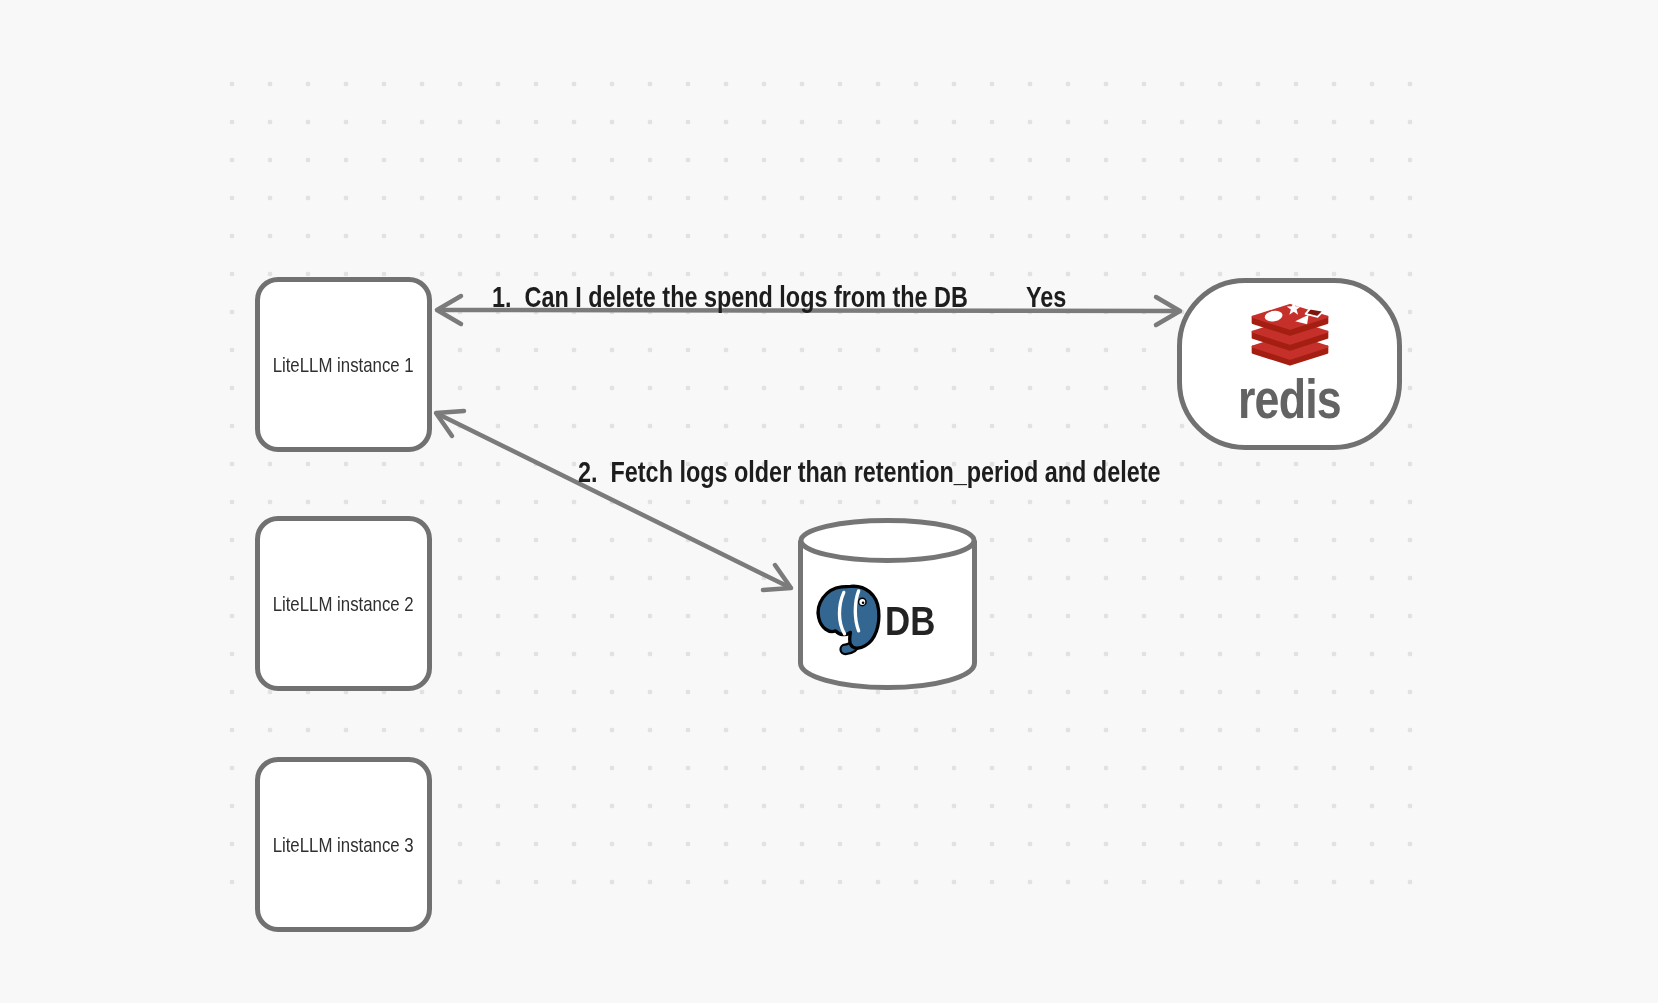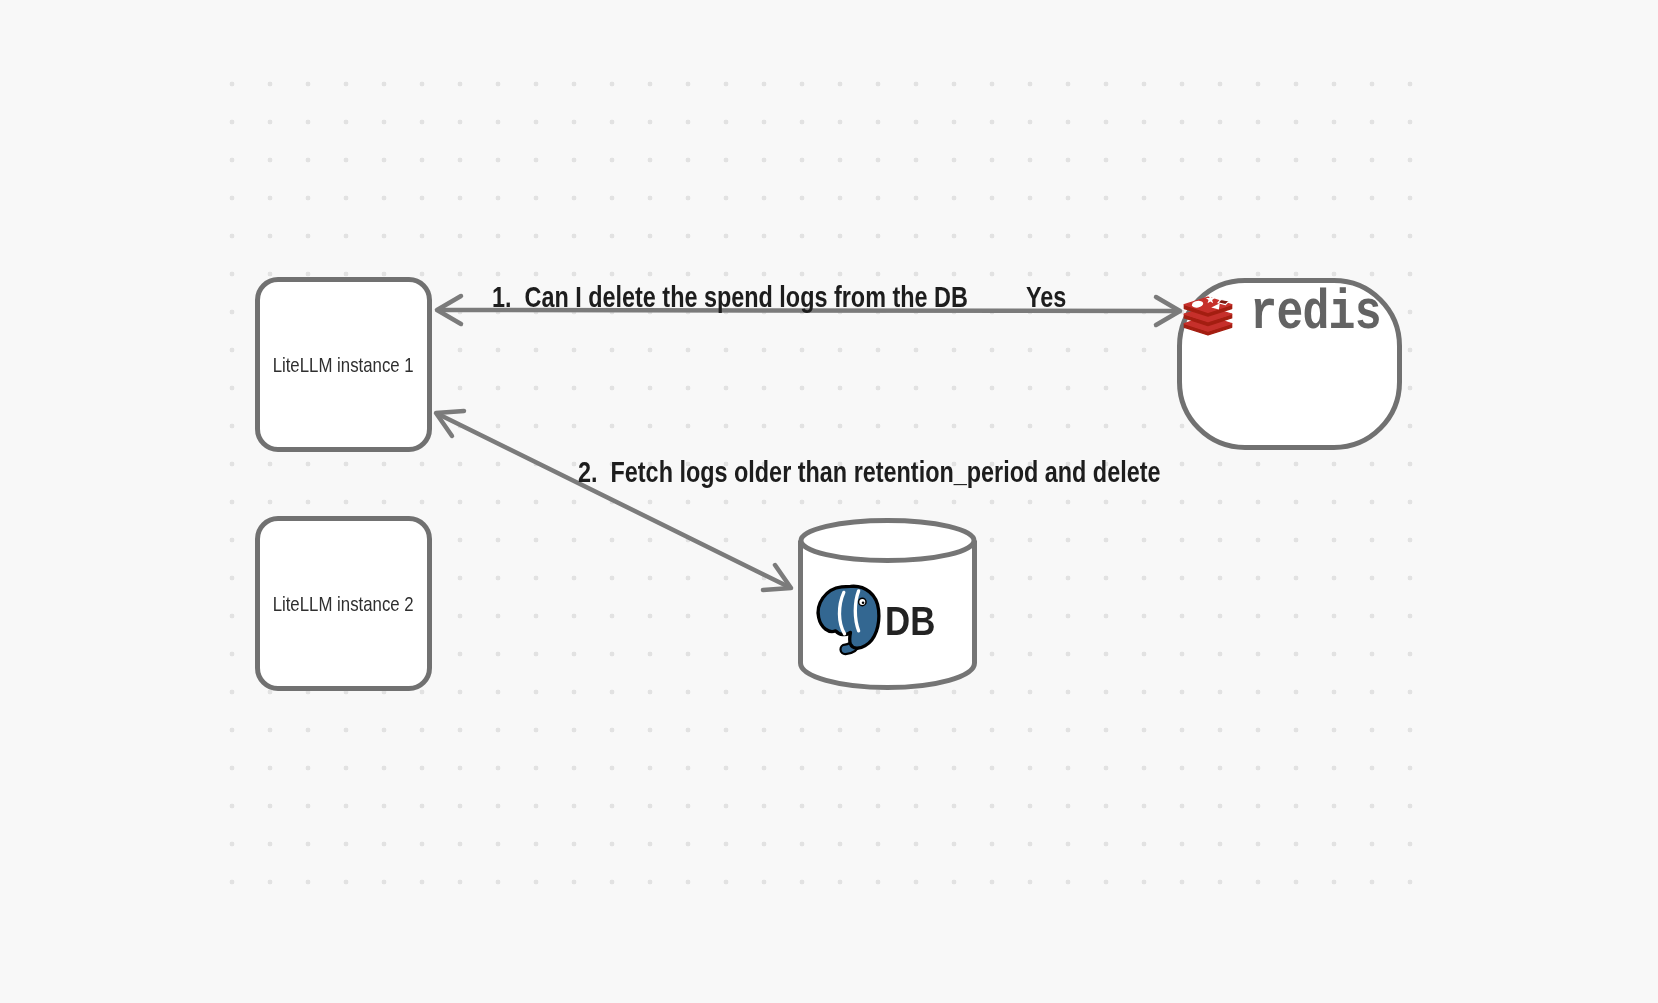--- a/index.html
+++ b/index.html
@@ -23,21 +23,21 @@
   }
   .arrows { position:absolute; left:0; top:0; pointer-events:none; }
   .flow-label {
     position:absolute; font-size:30px; font-weight:700; color:#1d1d1d;
     line-height:1; white-space:pre; transform: scaleX(0.78);
     transform-origin: left top;
   }
   .redis-node {
     position:absolute; left:1177px; top:278px; width:215px; height:162px;
     background:#ffffff; border:5px solid #717171; border-radius:68px;
-    display:flex; flex-direction:row; justify-content:center;font-family:Liberation Mono, monospace;
+    display:flex; flex-direction:column; align-items:center; justify-content:center;
   }
   .redis-word {
     font-size:56px; font-weight:700; color:#636363; line-height:1;
     margin-top:2px; letter-spacing:-1px; transform: scaleX(0.8);
   }
   .db-node { position:absolute; left:798px; top:518px; width:216px; height:172px; }
   .db-node .cyl { position:absolute; left:0; top:0; }
   .db-node .pg { position:absolute; left:14px; top:64px; }
   .db-label {
     position:absolute; left:87px; top:83px; font-size:40px; font-weight:700;
@@ -49,20 +49,23 @@
 
 <div class="canvas">
 
   <div class="dots"></div>
 
   <div class="inst-box" style="top:277px">
     <div class="inst-label">LiteLLM instance 1</div>
   </div>
   <div class="inst-box" style="top:516px">
     <div class="inst-label">LiteLLM instance 2</div>
+  </div>
+  <div class="inst-box" style="top:757px">
+    <div class="inst-label">LiteLLM instance 3</div>
   </div>
 
   <svg class="arrows" width="1658" height="1003" viewBox="0 0 1658 1003">
     <g stroke="#7b7b7b" stroke-width="4.5" fill="none" stroke-linecap="round" stroke-linejoin="round">
       <g>
         <line x1="439" y1="310" x2="1178" y2="311"></line>
         <polyline points="461,296 437,310 461,324"></polyline>
         <polyline points="1156,297 1180,311 1156,325"></polyline>
       </g>
       <g>

